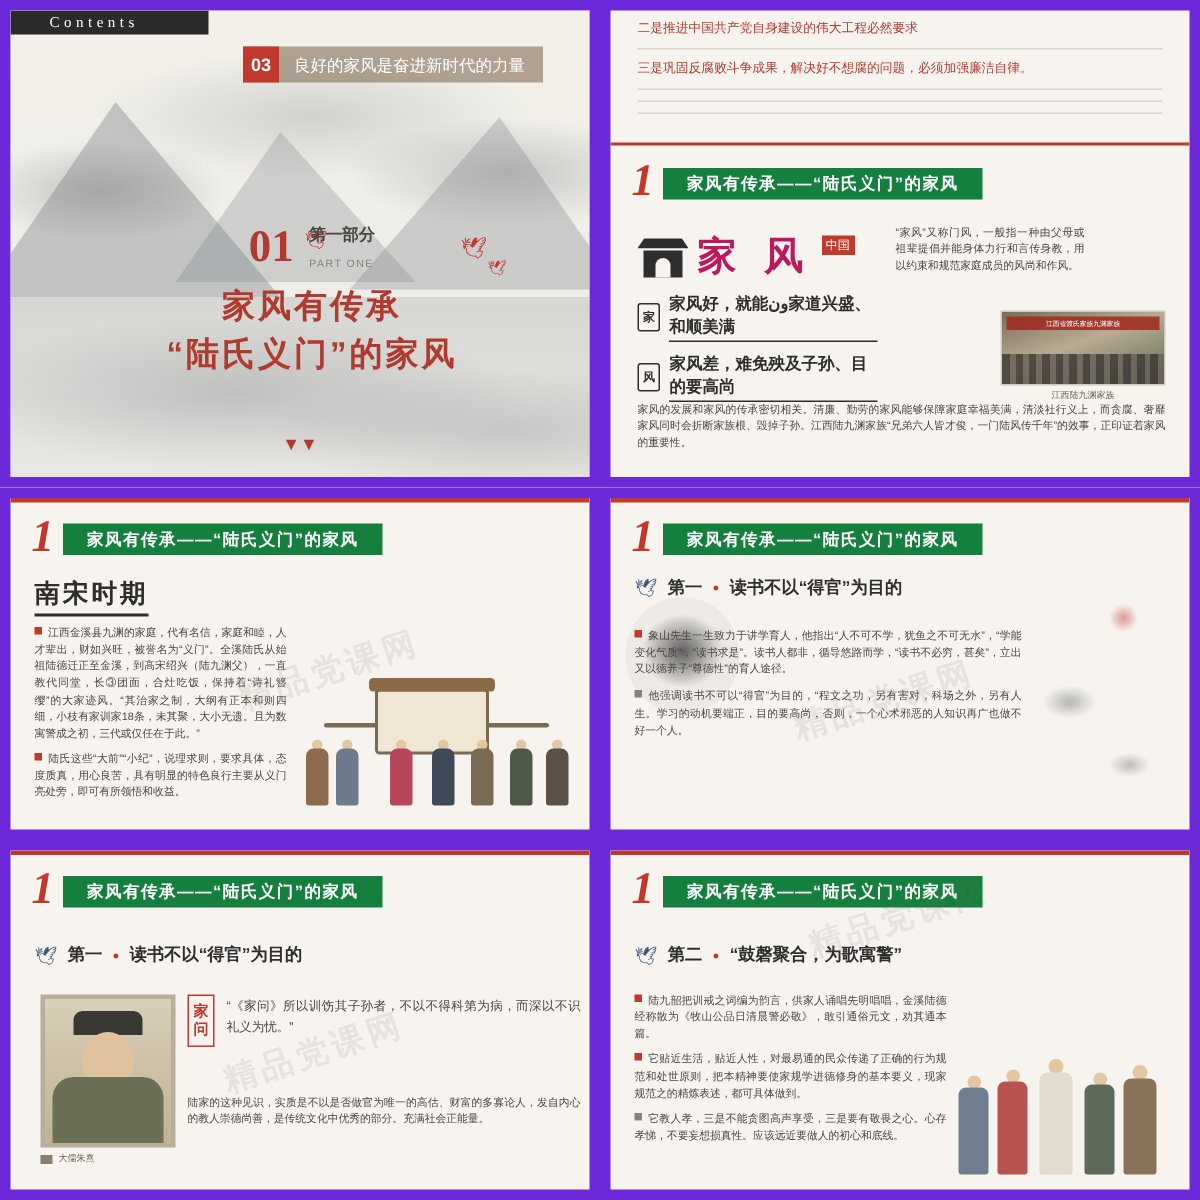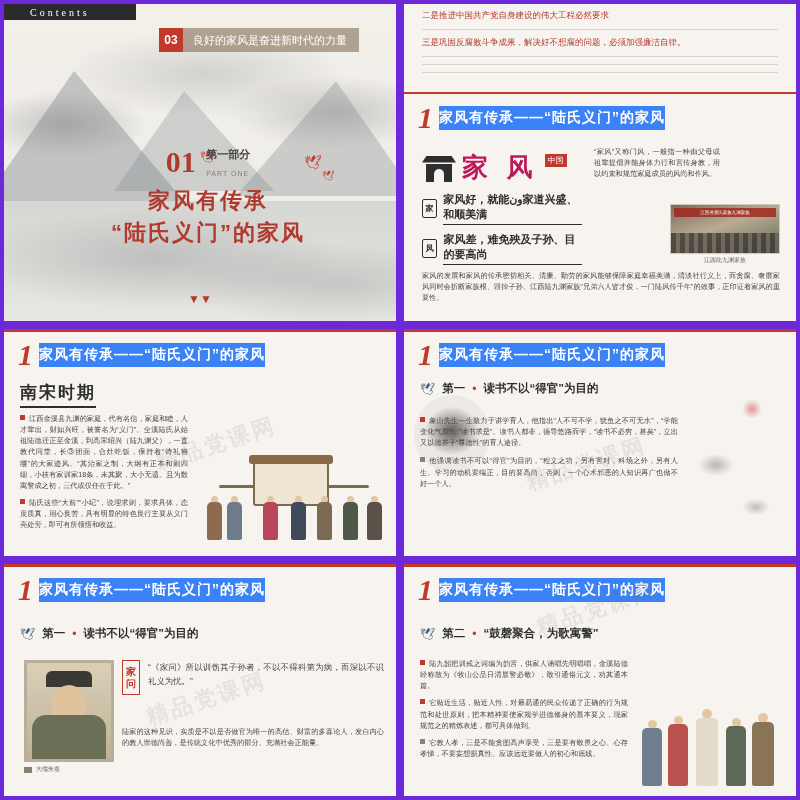--- a/index.html
+++ b/index.html
@@ -13,36 +13,36 @@
   .grid{
     display:grid;
     grid-template-columns:400px 400px;
     grid-template-rows:325px 235px 240px;
     width:800px;height:800px;
   }
   .slide{
     position:relative;
     background:#f7f4ef;
     overflow:hidden;
-    border:4px solid #6d28d9;
+    border:7px solid #6d28d9;
     box-sizing:border-box;
   }
   
   .redbar{
     position:absolute;left:0;top:0;width:100%;height:3px;background:#c0392b;
   }
   .hdr{
     position:absolute;left:14px;top:14px;display:flex;align-items:flex-end;gap:6px;
   }
   .hdr .num{
     font-family:"Liberation Serif",serif;
     font-size:30px;color:#c0392b;font-style:italic;font-weight:bold;line-height:.8;
   }
   .hdr .ttl{
-    background:#3b82f6;color:#fff;font-size:14px;padding:3px 0;letter-spacing:1px;
+    background:#15803d;color:#fff;font-size:11px;padding:3px 16px;letter-spacing:1px;
     white-space:nowrap;font-weight:bold;
   }
   .wm{
     position:absolute;color:rgba(120,110,100,.13);font-size:22px;font-weight:bold;
     transform:rotate(-18deg);pointer-events:none;letter-spacing:3px;
   }
   
   #s1{background:#efece6;}
   .ink{
     position:absolute;left:0;top:0;width:100%;height:100%;

